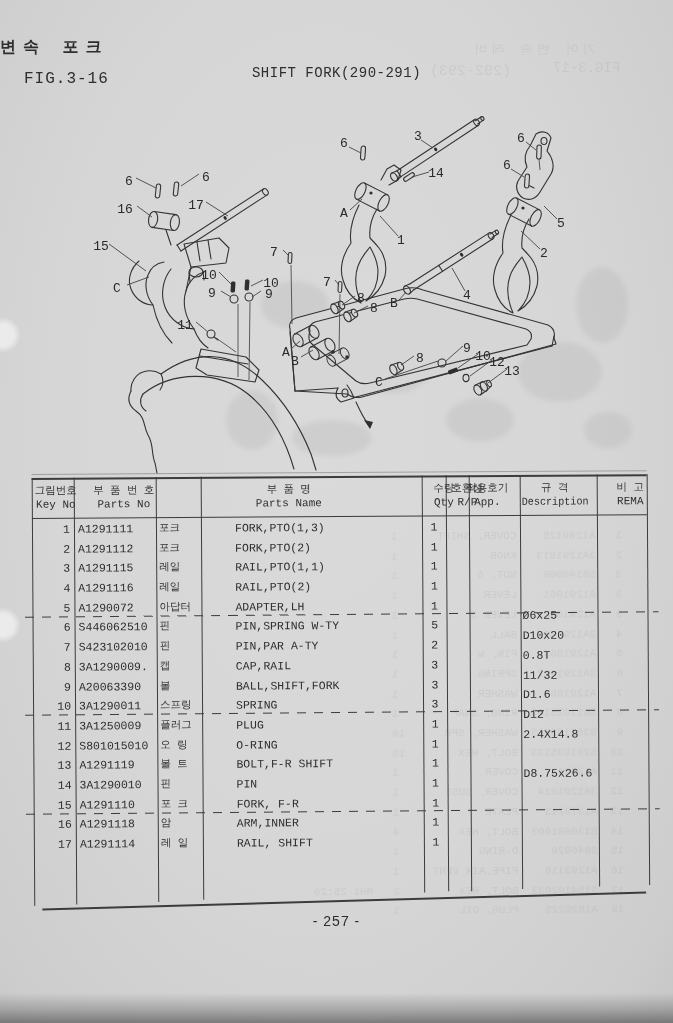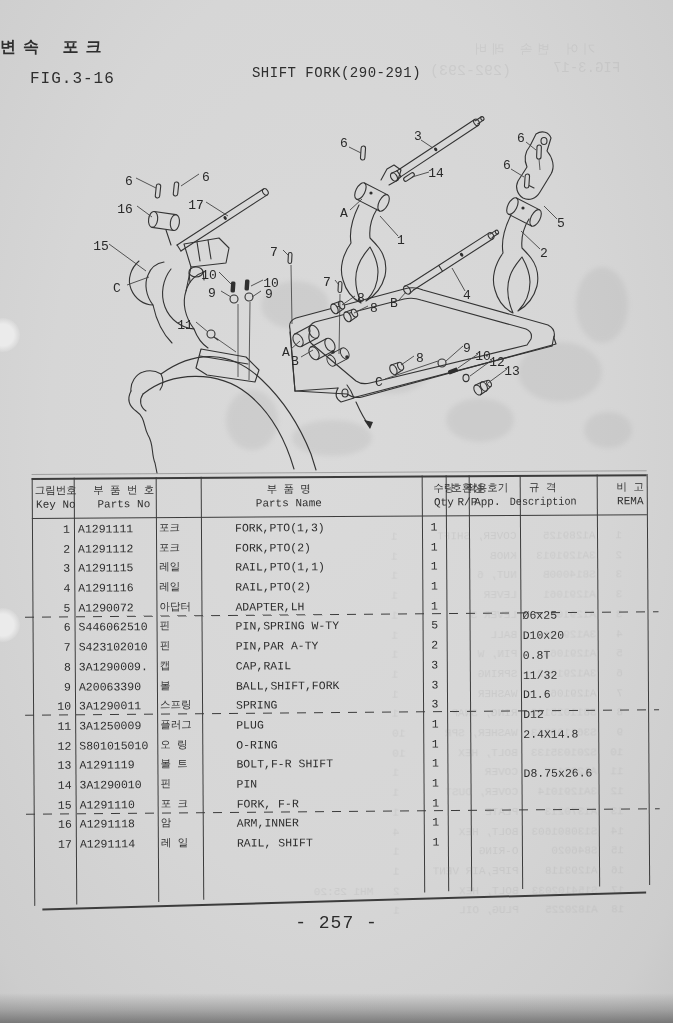--- a/index.html
+++ b/index.html
@@ -7,21 +7,21 @@
         background:radial-gradient(ellipse at 48% 42%, #dadada 0%, #d6d6d6 55%, #cdcdcd 90%, #c6c6c6 100%);
         font-family:"Liberation Mono","DejaVu Sans Mono",monospace;color:#2e2e2e;}
   
   .hole{position:absolute;left:-14px;width:34px;height:34px;border-radius:50%;
         background:radial-gradient(circle,#ebebeb 0 45%,rgba(235,235,235,0) 75%);}
   .hole1{top:318px;} .hole2{top:608px;}
   
   .bottom-shade{position:absolute;left:0;right:0;bottom:0;height:30px;
         background:linear-gradient(to bottom, rgba(80,80,80,0) 0%, rgba(90,90,90,.35) 55%, rgba(70,70,70,.62) 100%);}
   
-  .fig-label{position:absolute;left:24px;top:70px;font-size:16px;letter-spacing:1px;margin-left:6px;}
+  .fig-label{position:absolute;left:24px;top:70px;font-size:16px;letter-spacing:1px;}
   .title-kr{position:absolute;left:0;width:600px;top:37px;text-align:left;font-size:16px;letter-spacing:7px;font-weight:bold;}
   .title-en{position:absolute;left:0;right:0;top:65px;text-align:center;font-size:14px;letter-spacing:.5px;}
   .ghost{color:#8f8f8f;opacity:.16;transform:scaleX(-1);filter:blur(.5px);position:absolute;white-space:nowrap;}
   .gh-kr{left:470px;top:40px;font-size:13px;letter-spacing:4px;}
   .gh-num{left:430px;top:63px;font-size:15px;}
   .gh-fig{left:553px;top:60px;font-size:14px;}
   
   svg.diagram{position:absolute;left:0;top:0;pointer-events:none;}
   svg .ln{stroke:#333;stroke-width:1.1;fill:none;stroke-linecap:round;stroke-linejoin:round;}
   svg .fill-paper{fill:#d6d6d6;}
@@ -47,21 +47,21 @@
   .c-pno{left:46px;}
   .c-nkr{left:127px;font-size:10.5px;}
   .c-nen{left:203px;}
   .c-qty{left:390px;width:24px;text-align:center;}
   .c-desc{left:490px;top:-9px !important;}
   .dashline{position:absolute;left:-8px;width:634px;height:1.4px;
         background:repeating-linear-gradient(90deg,#3b3b3b 0 9px,transparent 9px 17px);}
   .ghost-table{position:absolute;left:150px;top:52px;width:440px;font-size:11px;line-height:19.7px;
         color:#777;opacity:.13;transform:scaleX(-1);filter:blur(.6px);white-space:pre;}
   .page-number{position:absolute;left:0;right:0;top:913px;text-align:center;
-        font-family:Liberation Mono, monospace;font-size:18px;letter-spacing:1px;color:#2c2c2c;}
+        font-family:Liberation Sans, sans-serif;font-size:14px;letter-spacing:1px;color:#2c2c2c;}
 </style>
 </head>
 <body>
 
 <div class="page">
 
   <div class="hole hole1"></div>
   <div class="hole hole2"></div>
 
   <div class="fig-label">FIG.3-16</div>
@@ -415,21 +415,21 @@
           <span class="hen">Qty</span>
         </div>
       <div class="hcell" style="left:414px;width:43px">
           <span class="hkr">호환성</span>
           <span class="hen">R/P</span>
         </div>
       <div class="hcell" style="left:437px;width:37px">
           <span class="hkr">적용호기</span>
           <span class="hen">App.</span>
         </div>
-      <div class="hcell" style="left:480px;width:62px">
+      <div class="hcell" style="left:492px;width:62px">
           <span class="hkr">규  격</span>
           <span class="hen" style="transform:scaleX(.92)">Description</span>
         </div>
       <div class="hcell" style="left:565px;width:67px">
           <span class="hkr">비 고</span>
           <span class="hen">REMA</span>
         </div>
     </div>
 
     <div class="tbody" id="tbody">

